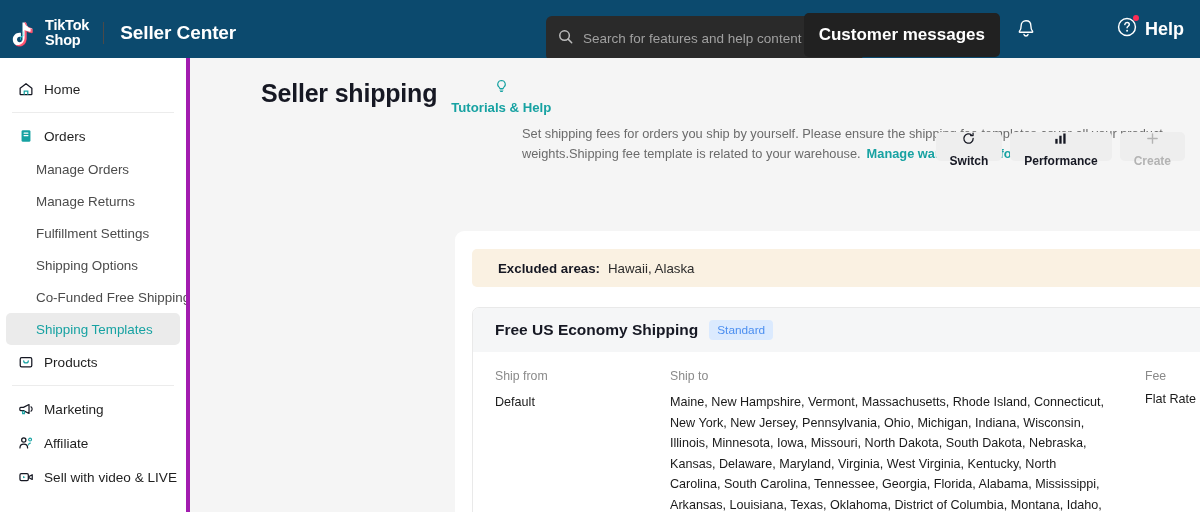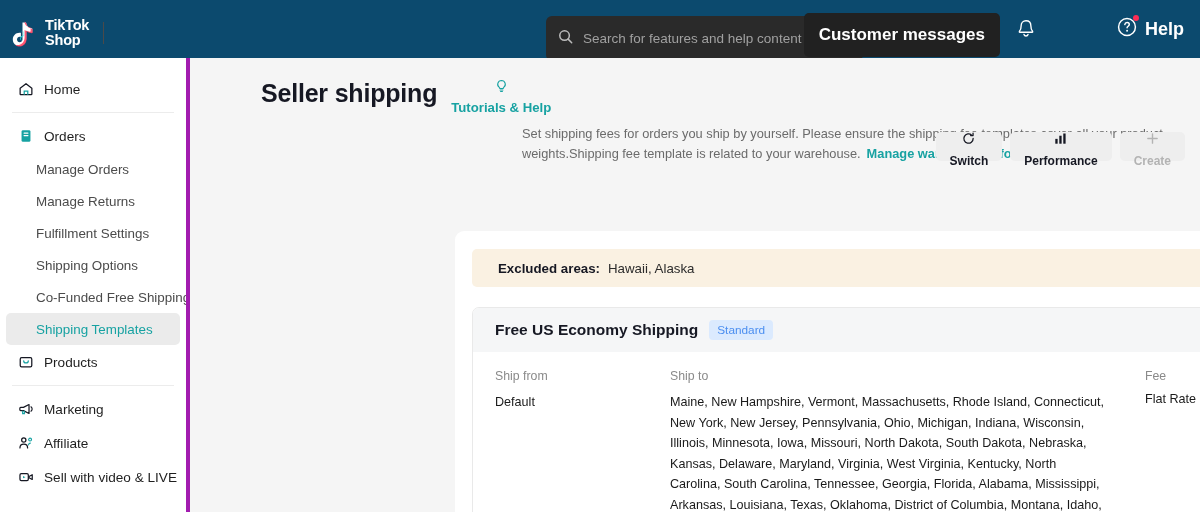--- a/index.html
+++ b/index.html
@@ -159,20 +159,21 @@
           <path d="M12.3 2.6c.6 3.6 2.7 5.6 6.3 5.9v4.1c-2.1.2-3.9-.5-6-1.7v7.6c0 4.4-3.2 7.6-7 7.6-1 0-1.9-.2-2.8-.6 1.2 1.3 2.9 2.1 4.8 2.1 3.8 0 7-3.2 7-7.6v-7.6c2.1 1.2 3.9 1.9 6 1.7V10c-3.6-.3-5.7-2.3-6.3-5.9z" fill="#ff3b5c" opacity=".85"></path>
           <path d="M10.6 12.6c.5 0 1 .05 1.5.15v4.2c-.4-.15-.8-.2-1.2-.2-1.5 0-2.7 1.2-2.7 2.7 0 1.1.6 2 1.5 2.4-.5-.5-.8-1.2-.8-2 0-1.5 1.2-2.7 2.7-2.7V12.7c-.5-.1-1-.15-1.5-.15-.5 0-1 .05-1.5.15z" fill="#25f4ee" opacity=".9"></path>
         </svg>
       </div>
       <div class="tiktok-word">
         <span class="l1">TikTok</span>
         <span class="l2">Shop</span>
       </div>
     </div>
     <div class="vdiv"></div>
+    <div class="seller-center">Seller Center</div>
 
     <div class="search-box">
       <span>
         <svg width="15" height="15" viewBox="0 0 16 16">
             <circle cx="7" cy="7" r="5.1" fill="none" stroke="#bcbcbc" stroke-width="1.6"></circle>
             <line x1="10.8" y1="10.8" x2="14.6" y2="14.6" stroke="#bcbcbc" stroke-width="1.6" stroke-linecap="round"></line>
           </svg>
       </span>
       <span class="search-ph">Search for features and help content</span>
       <span class="kbd">⌘+K</span>

